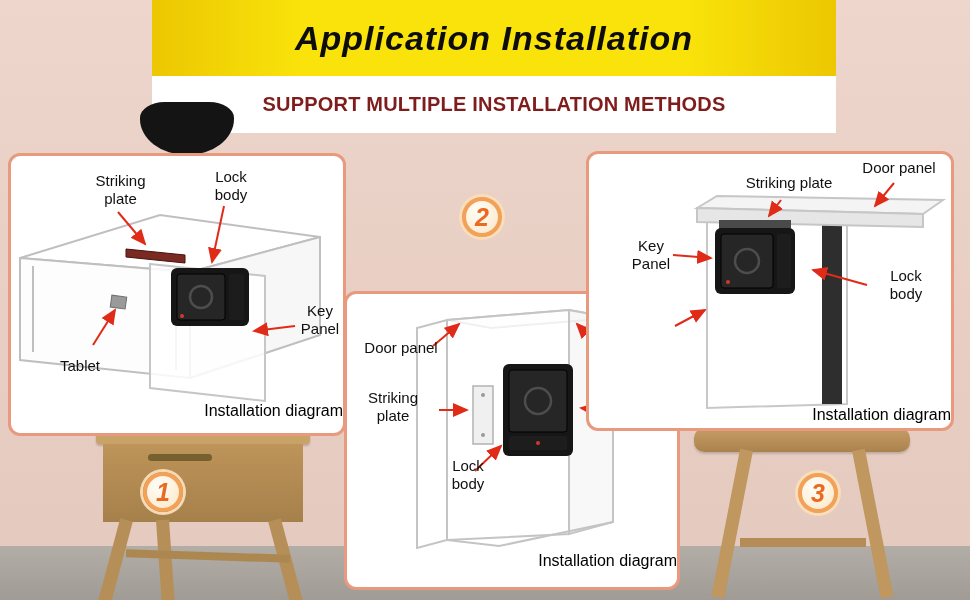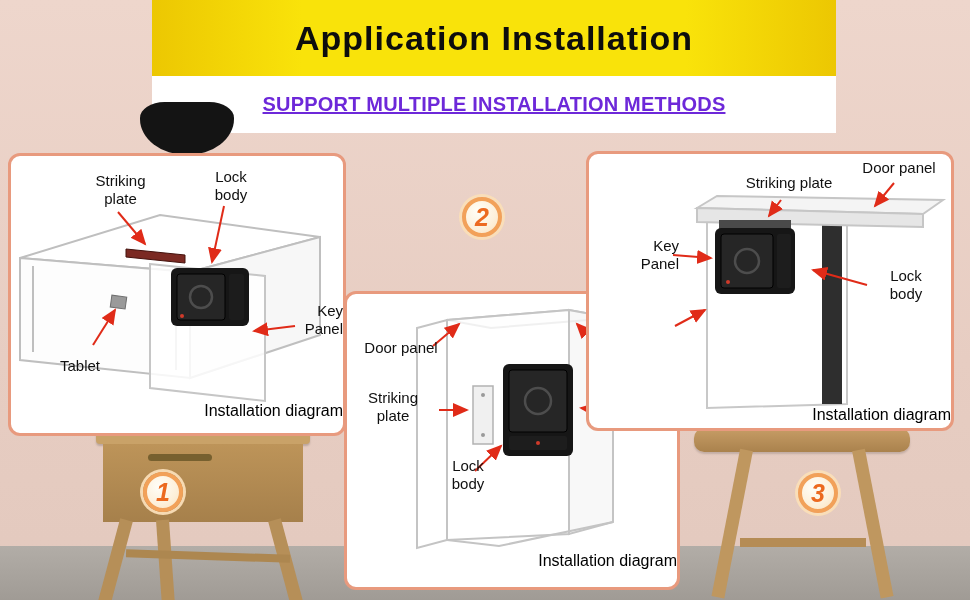--- a/index.html
+++ b/index.html
@@ -29,37 +29,37 @@
             background:linear-gradient(180deg,#c79d66,#aa824d); box-shadow:0 2px 2px rgba(0,0,0,.15); }
   .st-leg { position:absolute; width:13px; height:150px; background:#bf975f; transform-origin:top center; }
   .st-leg.l { left:46px;  top:22px; transform:rotate(11deg); }
   .st-leg.r { left:158px; top:22px; transform:rotate(-11deg); }
   .st-bar { position:absolute; left:46px; top:110px; width:126px; height:9px; background:#b58c55; }
 
   
   .banner-y { position:absolute; left:152px; top:0; width:684px; height:76px; z-index:2;
               background:linear-gradient(90deg,#ecc702,#f9e30a 22%,#f9e30a 78%,#ecc702);
               display:flex; align-items:center; justify-content:center; }
-  .banner-y .t { font-size:34px; font-weight:bold; color:#0d0d0d; letter-spacing:1px; }
+  .banner-y .t { font-size:34px; font-weight:bold; font-style:italic; color:#0d0d0d; letter-spacing:1px; }
   .banner-w { position:absolute; left:152px; top:76px; width:684px; height:57px; background:#ffffff; z-index:2;
               display:flex; align-items:center; justify-content:center; }
-  .banner-w .s { font-size:20px; font-weight:bold; color:#6d28d9; letter-spacing:.2px;text-decoration:underline; }
+  .banner-w .s { font-size:20px; font-weight:bold; color:#7f1d1d; letter-spacing:.2px; }
 
   
   .lamp { position:absolute; left:140px; top:102px; width:94px; height:53px; z-index:3;
           background:#141414; border-radius:26% 26% 50% 50% / 30% 30% 68% 68%; }
 
   
   .panel { position:absolute; background:#ffffff; border:3px solid #e89a7e; border-radius:12px; z-index:4; }
   .p1 { left:8px;   top:153px; width:338px; height:283px; }
   .p2 { left:344px; top:291px; width:336px; height:299px; }
   .p3 { left:586px; top:151px; width:368px; height:280px; }
   .panel svg { position:absolute; left:0; top:0; }
   .lbl { position:absolute; font-size:15px; line-height:1.22; color:#101010; white-space:pre-line; }
-  .t-c { text-align:center; } .t-l { text-align:right; }
+  .t-c { text-align:center; } .t-l { text-align:center; }
   .caption { position:absolute; left:0; right:0; text-align:right; font-size:16px; color:#000;margin-left:12px; }
 
   
   .badge { position:absolute; z-index:6; width:40px; height:40px; border-radius:50%;
            background:radial-gradient(circle at 38% 32%, #fffef8, #fdf0da 60%, #fae2bf);
            border:4px solid #f2a159; box-shadow:0 0 0 3px rgba(250,222,184,.95);
            display:flex; align-items:center; justify-content:center;
            color:#ec6a20; font-weight:bold; font-style:italic; font-size:25px; }
   .b1 { left:143px; top:472px; }
   .b2 { left:462px; top:197px; }

